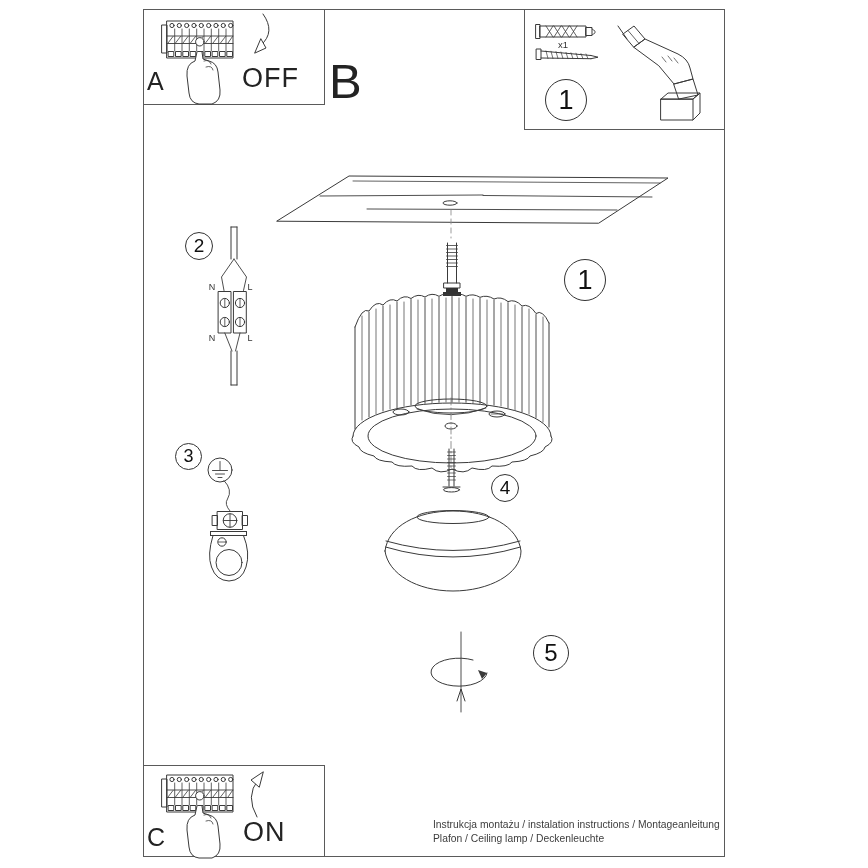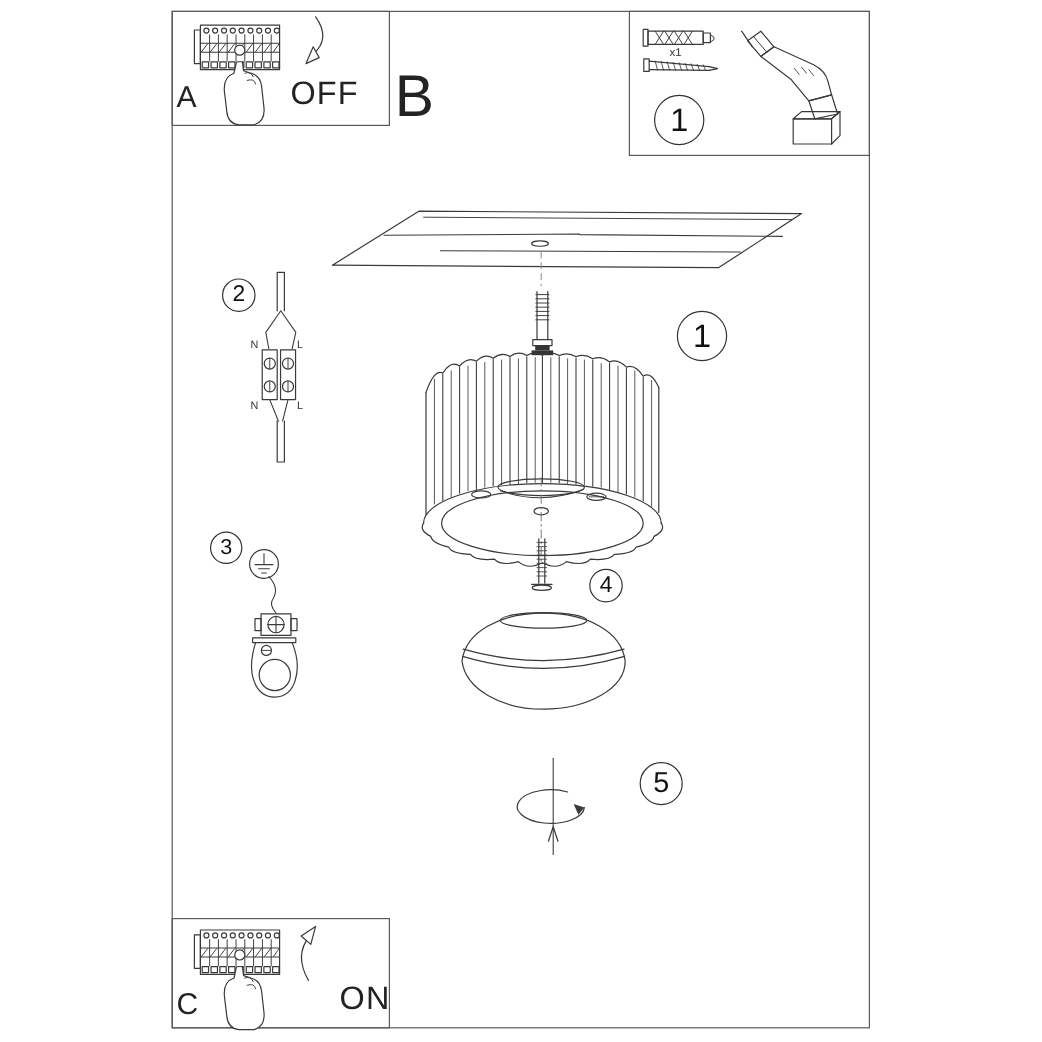--- a/index.html
+++ b/index.html
@@ -202,17 +202,21 @@
   <div class="circled" style="left:185px;top:232px;width:28px;height:28px;font-size:19px;">2</div>
   <div class="circled" style="left:175px;top:443px;width:27px;height:27px;font-size:18px;">3</div>
   <div class="circled" style="left:491px;top:474px;width:28px;height:28px;font-size:19px;">4</div>
   <div class="circled" style="left:533px;top:635px;width:36px;height:36px;font-size:24px;">5</div>
 
   <span class="nl" style="left:206px;top:282px;">N</span>
   <span class="nl" style="left:244px;top:282px;">L</span>
   <span class="nl" style="left:206px;top:333px;">N</span>
   <span class="nl" style="left:244px;top:333px;">L</span>
 
-  <div class="txt lbl-onoff" style="left:243px;top:817px;margin-left:40px;">ON</div>
+  <div class="txt lbl-onoff" style="left:243px;top:817px;">ON</div>
   <div class="txt lbl-letter" style="left:147px;top:823px;">C</div>
 
+  <div class="footer">
+    <div>Instrukcja montażu / instalation instructions / Montageanleitung</div>
+    <div>Plafon / Ceiling lamp / Deckenleuchte</div>
+  </div>
 
 </div>
 
 </body></html>

